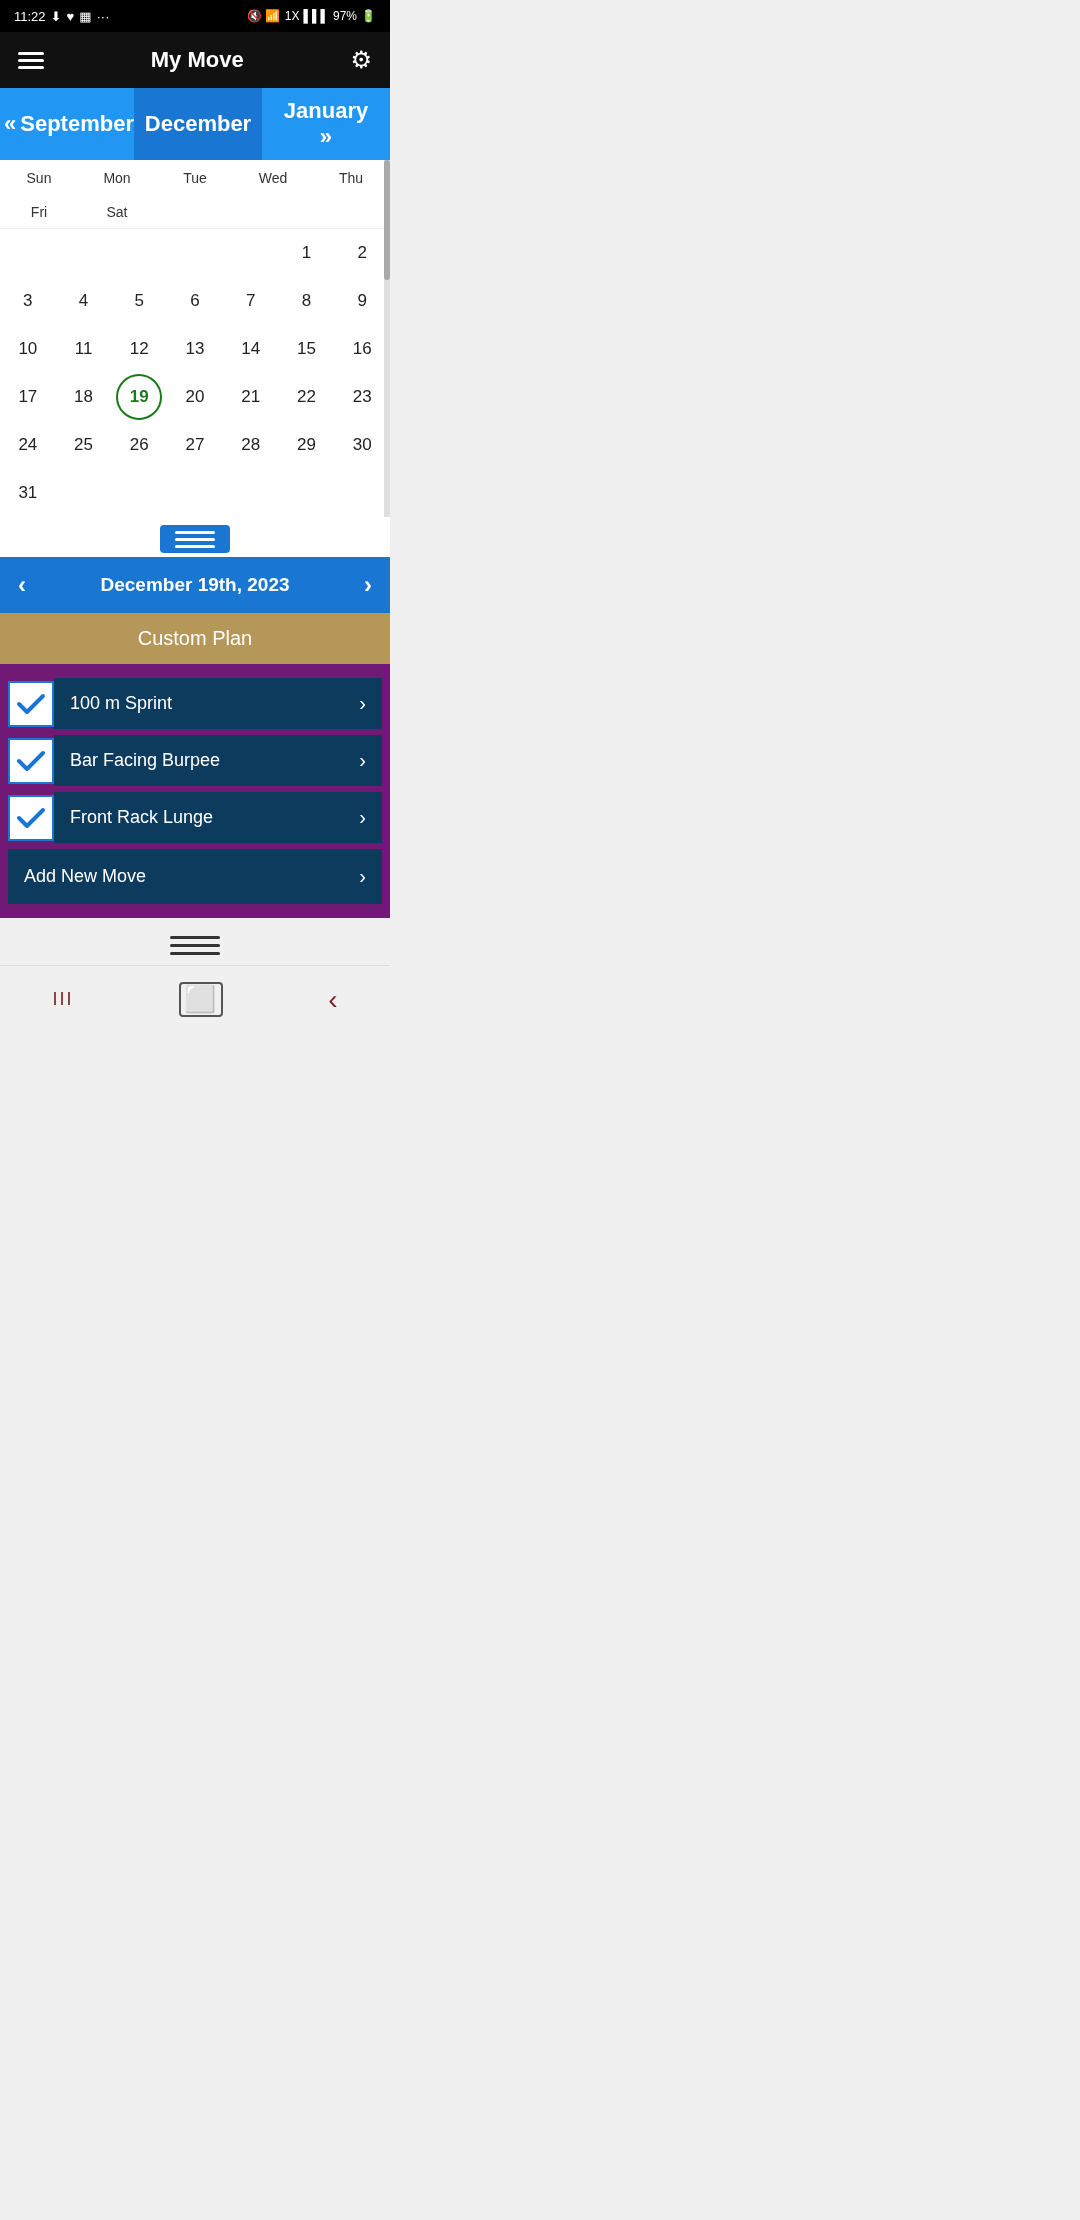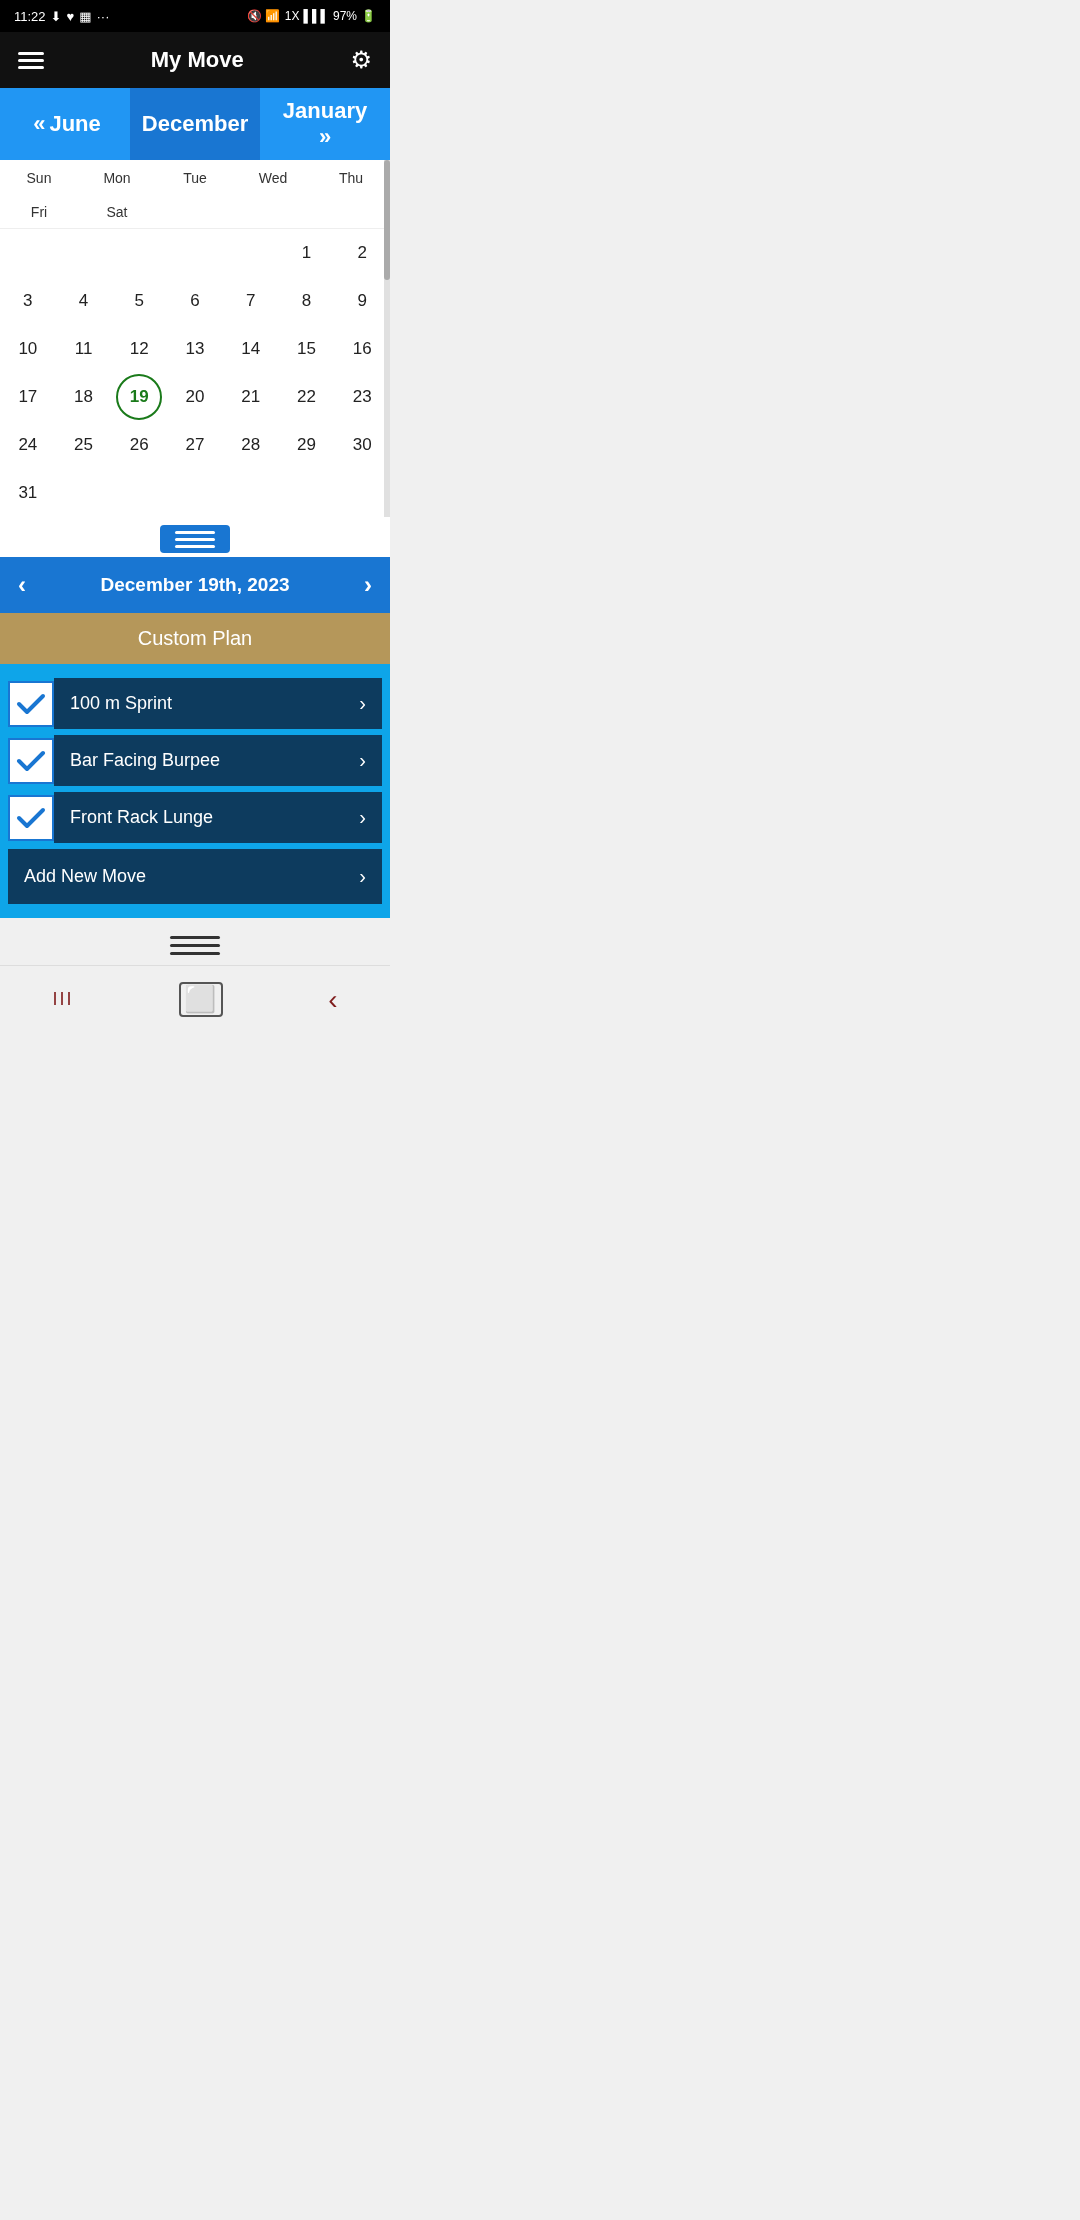--- a/index.html
+++ b/index.html
@@ -194,21 +194,21 @@
     .plan-label {
       background: #b5975a;
       color: #fff;
       text-align: center;
       padding: 14px;
       font-size: 20px;
       font-weight: 500;
     }
 
     
-    .workout-list { background: #0ea5e9; padding: 8px 0; }
+    .workout-list { background: #701a75; padding: 8px 0; }
     .workout-item {
       display: flex;
       align-items: center;
       margin: 6px 8px;
       cursor: pointer;
     }
     .workout-checkbox {
       width: 46px; height: 46px;
       border: 2px solid #1976D2;
       background: #fff;
@@ -307,21 +307,21 @@
       <span></span>
       <span></span>
   </div>
   <span class="header-title">My Move</span>
   <span class="header-gear">⚙</span>
 </div>
 
 <div class="month-nav">
   <div class="month-btn prev">
     <span class="arrow">«</span>
-    <span>June</span>
+    <span>September</span>
   </div>
   <div class="month-btn current">
     <span>December</span>
   </div>
   <div class="month-btn next">
     <span>January</span>
     <span class="arrow">»</span>
   </div>
 </div>
 

